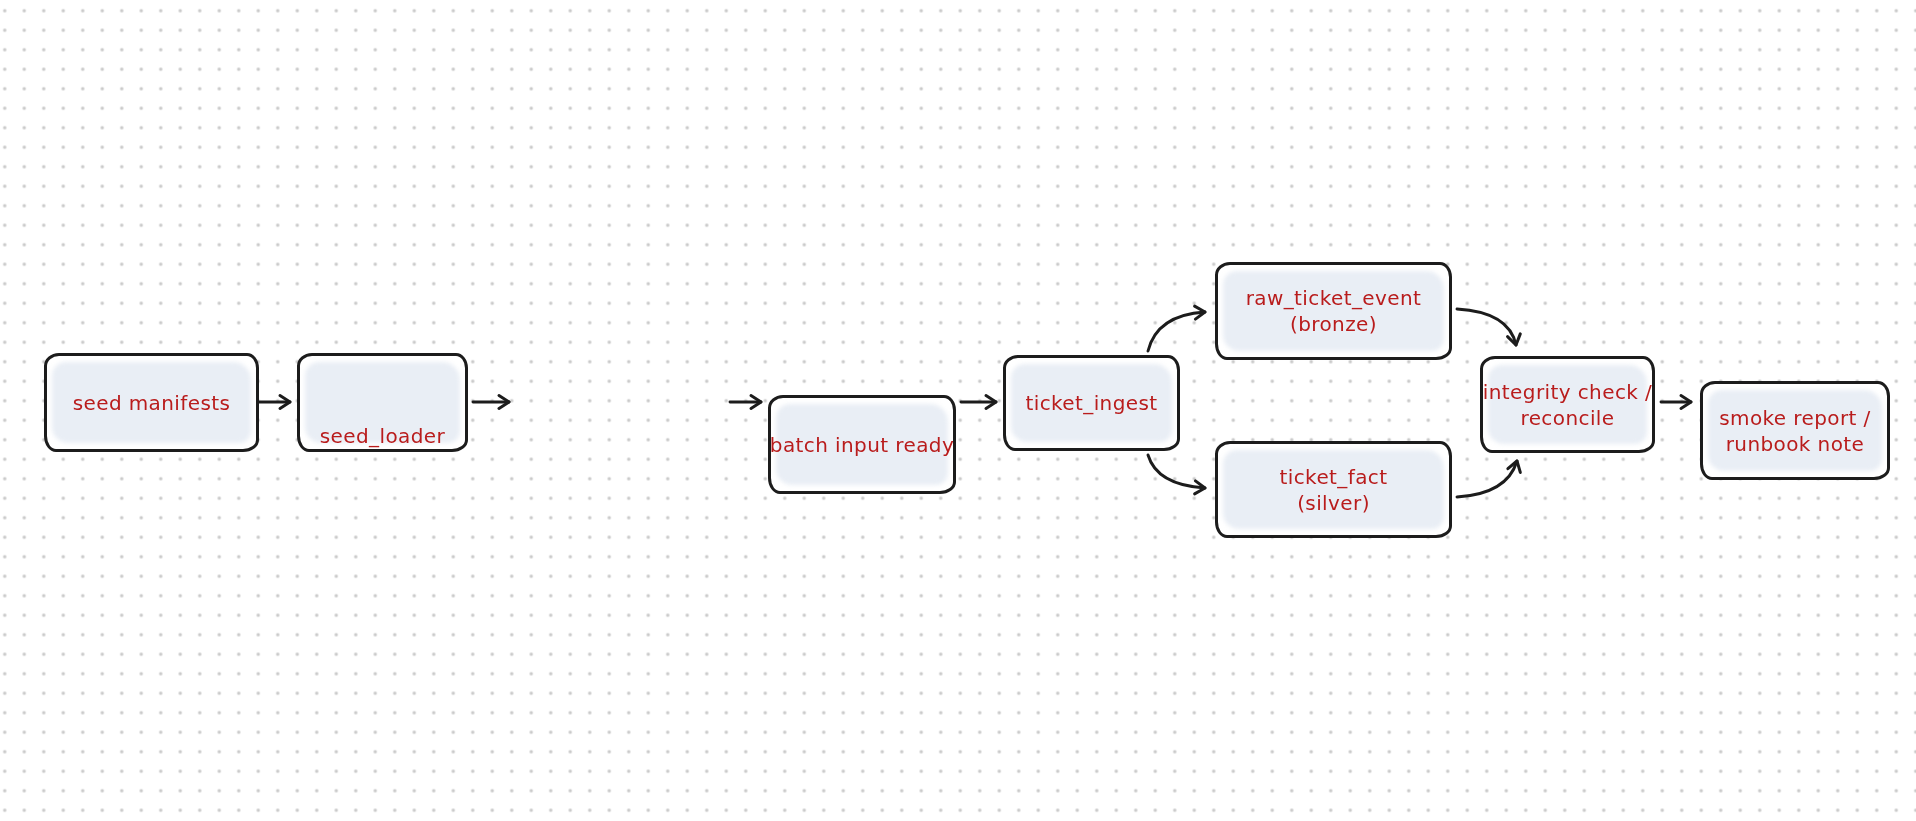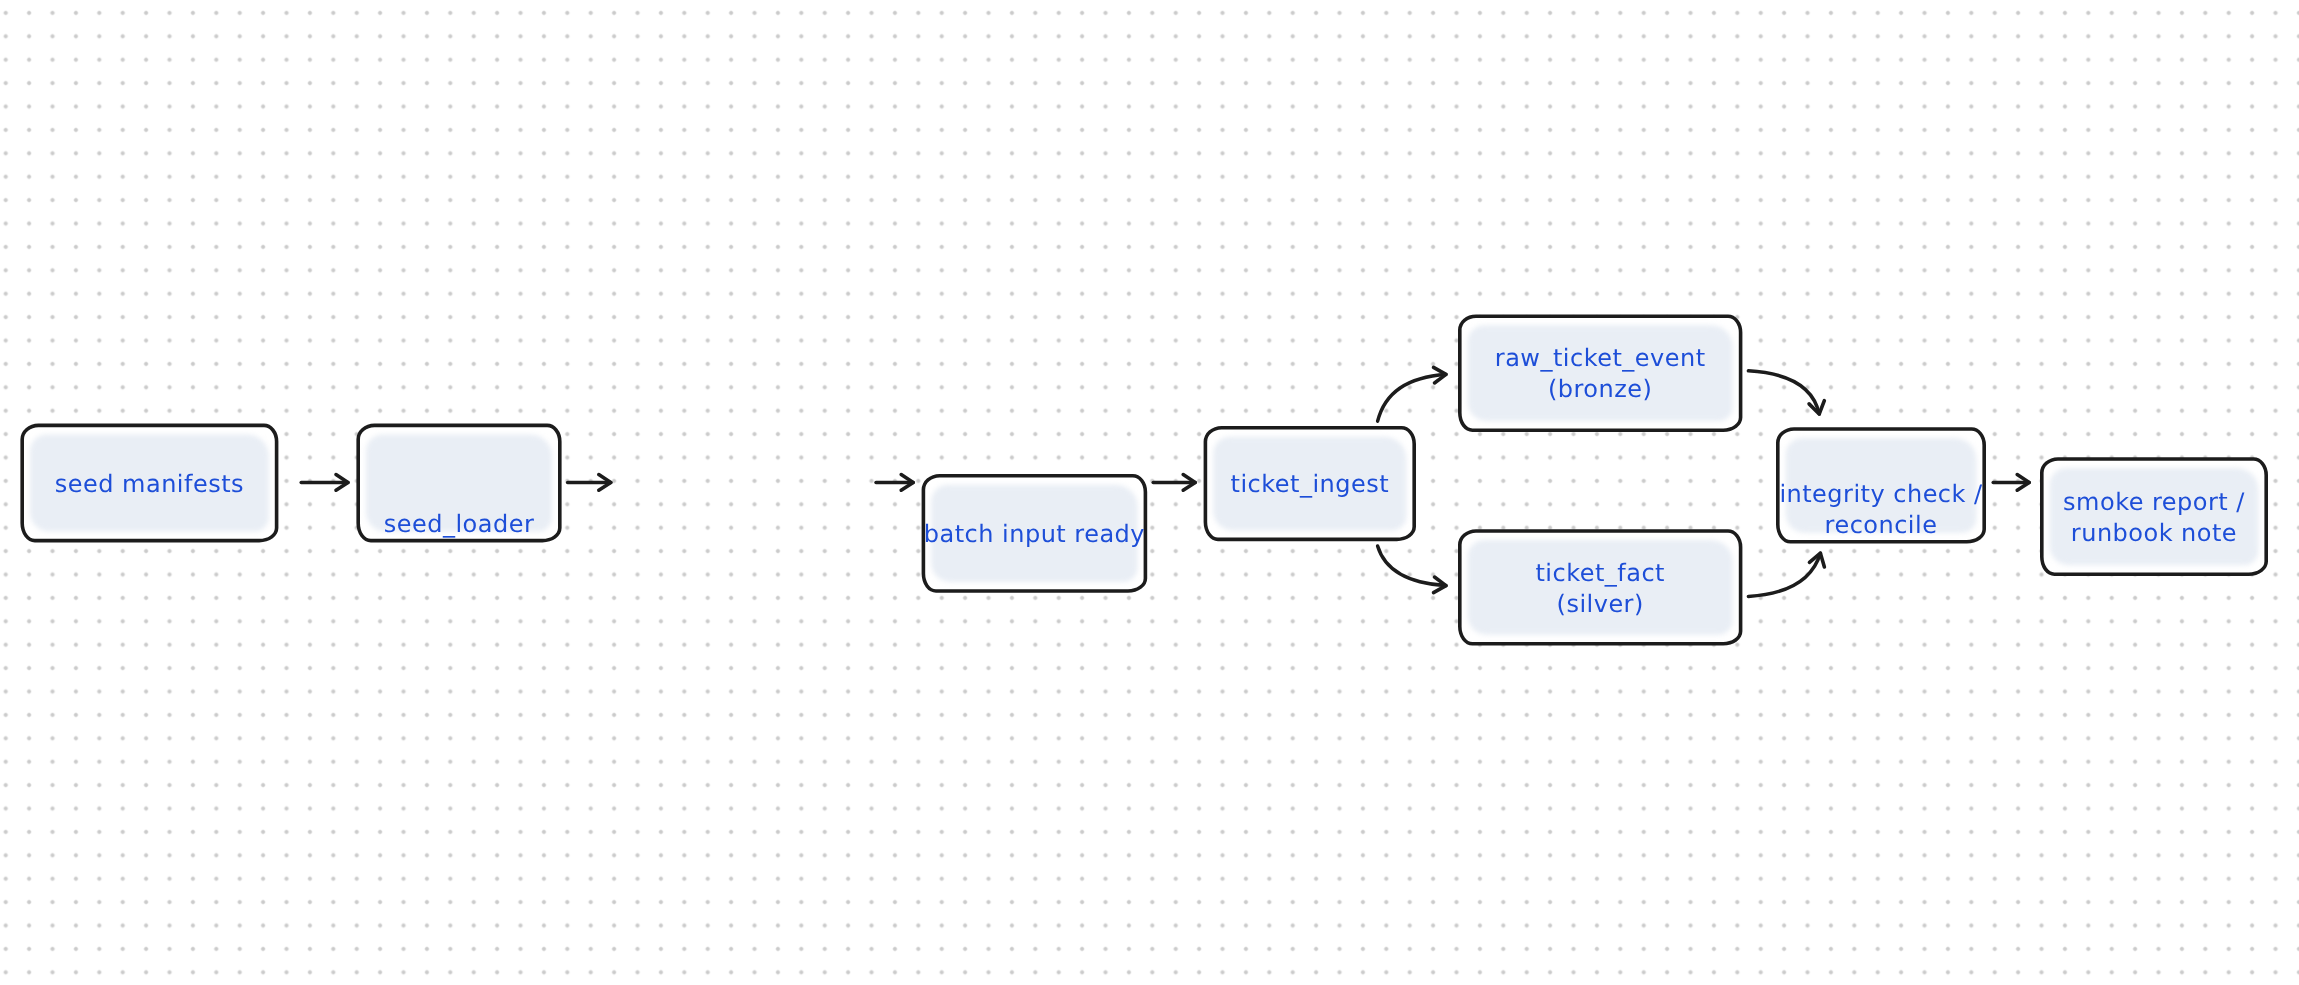--- a/index.html
+++ b/index.html
@@ -25,21 +25,21 @@
   }
   .node-fill{
     position:absolute;left:5px;right:5px;top:6px;bottom:6px;
     background:#e9eef5;
     border-radius:14px 18px 12px 16px;
     filter:blur(2.2px);
   }
   .node-label{
     position:relative;text-align:center;
     font-size:20px;line-height:26px;letter-spacing:.4px;
-    color:#1d4ed8;white-space:nowrap;
+    color:#b91c1c;white-space:nowrap;
   }
   .node-label span{display:block;}
   .node-label span:empty{display:none;}
 </style>
 </head>
 <body>
 
 <div id="canvas">
 
   <svg id="edges" width="1916" height="821" viewBox="0 0 1916 821">
@@ -54,21 +54,21 @@
         <path d="M 730 402 L 761 402" fill="none" stroke="#1c1c1c" stroke-width="2.9" stroke-linecap="round" marker-end="url(#arrowV)"></path>
         <path d="M 961 402 L 996 402" fill="none" stroke="#1c1c1c" stroke-width="2.9" stroke-linecap="round" marker-end="url(#arrowV)"></path>
         <path d="M 1148 351 Q 1157 315 1205 312" fill="none" stroke="#1c1c1c" stroke-width="2.9" stroke-linecap="round" marker-end="url(#arrowV)"></path>
         <path d="M 1148 455 Q 1157 485 1205 488" fill="none" stroke="#1c1c1c" stroke-width="2.9" stroke-linecap="round" marker-end="url(#arrowV)"></path>
         <path d="M 1457 309 Q 1509 312 1516 345" fill="none" stroke="#1c1c1c" stroke-width="2.9" stroke-linecap="round" marker-end="url(#arrowV)"></path>
         <path d="M 1457 497 Q 1507 494 1517 461" fill="none" stroke="#1c1c1c" stroke-width="2.9" stroke-linecap="round" marker-end="url(#arrowV)"></path>
         <path d="M 1661 402 L 1691 402" fill="none" stroke="#1c1c1c" stroke-width="2.9" stroke-linecap="round" marker-end="url(#arrowV)"></path>
       </g>
   </svg>
 
-  <div class="node" style="left: 17px; top: 353px; width: 215px; height: 99px;">
+  <div class="node" style="left: 44px; top: 353px; width: 215px; height: 99px;">
     <div class="node-fill"></div>
     <div class="node-label">
       <span>seed manifests</span>
     </div>
   </div>
 
   <div class="node" style="left: 297px; top: 353px; width: 171px; height: 99px; align-items: flex-end;">
     <div class="node-fill"></div>
     <div class="node-label">
       <span>seed_loader</span>
@@ -99,21 +99,21 @@
   </div>
 
   <div class="node" style="left: 1215px; top: 441px; width: 237px; height: 97px;">
     <div class="node-fill"></div>
     <div class="node-label">
       <span>ticket_fact</span>
         <span>(silver)</span>
     </div>
   </div>
 
-  <div class="node" style="left: 1480px; top: 356px; width: 175px; height: 97px; align-items: flex-end;">
+  <div class="node" style="left: 1480px; top: 356px; width: 175px; height: 97px;">
     <div class="node-fill"></div>
     <div class="node-label">
       <span>integrity check /</span>
         <span>reconcile</span>
     </div>
   </div>
 
   <div class="node" style="left: 1700px; top: 353px; width: 190px; height: 99px; margin-top: 28px;">
     <div class="node-fill"></div>
     <div class="node-label">

